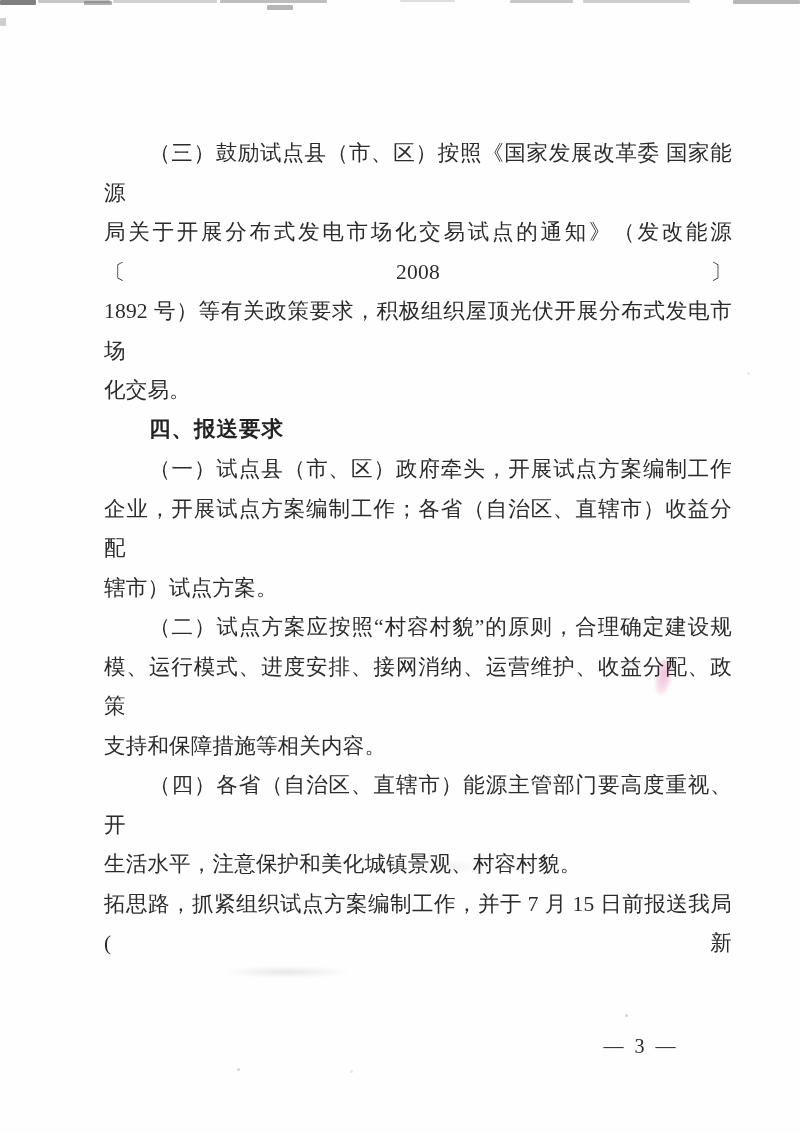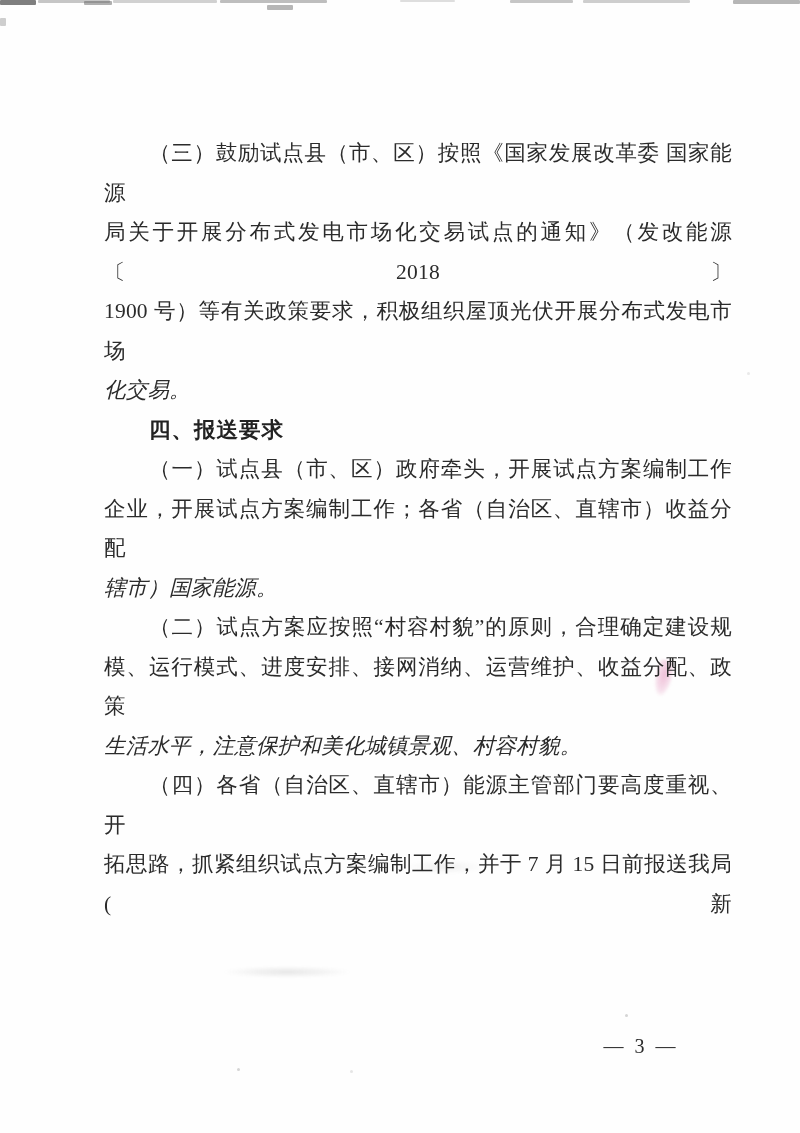--- a/index.html
+++ b/index.html
@@ -23,24 +23,24 @@
     font-size: 21.5px;
     line-height: 39.5px;
     letter-spacing: 0.2px;
   }
   .ln {
     text-align: justify;
     text-align-last: justify;
     text-justify: inter-character;
     min-height: 39.5px;
   }
-  .ln.short { text-align-last: left; font-style: italic; }
+  .ln.short { text-align-last: left; }
   .ln.indent { text-indent: 45px; }
   .heading {
-    font-family: Liberation Serif, serif;
+    font-family: Liberation Mono, monospace;
     font-weight: 700;
     font-size: 21.5px;
     line-height: 39.5px;
     text-indent: 45px;
     letter-spacing: 1px;
     color: #222;
   }
   
   .page-number {
     position: absolute;
@@ -105,35 +105,36 @@
   <div class="smudge gray-a"></div>
   <div class="smudge gray-b"></div>
   <span class="speck" style="left:747px;top:372px;opacity:.5"></span>
   <span class="speck" style="left:625px;top:1014px"></span>
   <span class="speck" style="left:237px;top:1068px"></span>
   <span class="speck" style="left:350px;top:1070px;opacity:.6"></span>
 
   <div class="text-area">
 
     <div class="ln indent">（三）鼓励试点县（市、区）按照《国家发展改革委 国家能源</div>
-    <div class="ln">局关于开展分布式发电市场化交易试点的通知》（发改能源〔2018〕</div>
-    <div class="ln">1900 号）等有关政策要求，积极组织屋顶光伏开展分布式发电市场</div>
+    <div class="ln">局关于开展分布式发电市场化交易试点的通知》（发改能源〔2008〕</div>
+    <div class="ln">1892 号）等有关政策要求，积极组织屋顶光伏开展分布式发电市场</div>
     <div class="ln short">化交易。</div>
 
     <div class="heading">四、报送要求</div>
 
     <div class="ln indent">（一）试点县（市、区）政府牵头，开展试点方案编制工作</div>
     <div class="ln">企业，开展试点方案编制工作；各省（自治区、直辖市）收益分配</div>
-    <div class="ln short">辖市）国家能源。</div>
+    <div class="ln short">辖市）试点方案。</div>
 
     <div class="ln indent">（二）试点方案应按照“村容村貌”的原则，合理确定建设规</div>
     <div class="ln">模、运行模式、进度安排、接网消纳、运营维护、收益分配、政策</div>
+    <div class="ln short">支持和保障措施等相关内容。</div>
+
+    <div class="ln indent">（四）各省（自治区、直辖市）能源主管部门要高度重视、开</div>
 
     <div class="ln short">生活水平，注意保护和美化城镇景观、村容村貌。</div>
-
-    <div class="ln indent">（四）各省（自治区、直辖市）能源主管部门要高度重视、开</div>
     <div class="ln">拓思路，抓紧组织试点方案编制工作，并于 7 月 15 日前报送我局(新</div>
 
   </div>
 
   <div class="page-number">— 3 —</div>
 
 </div>
 
 </body></html>

